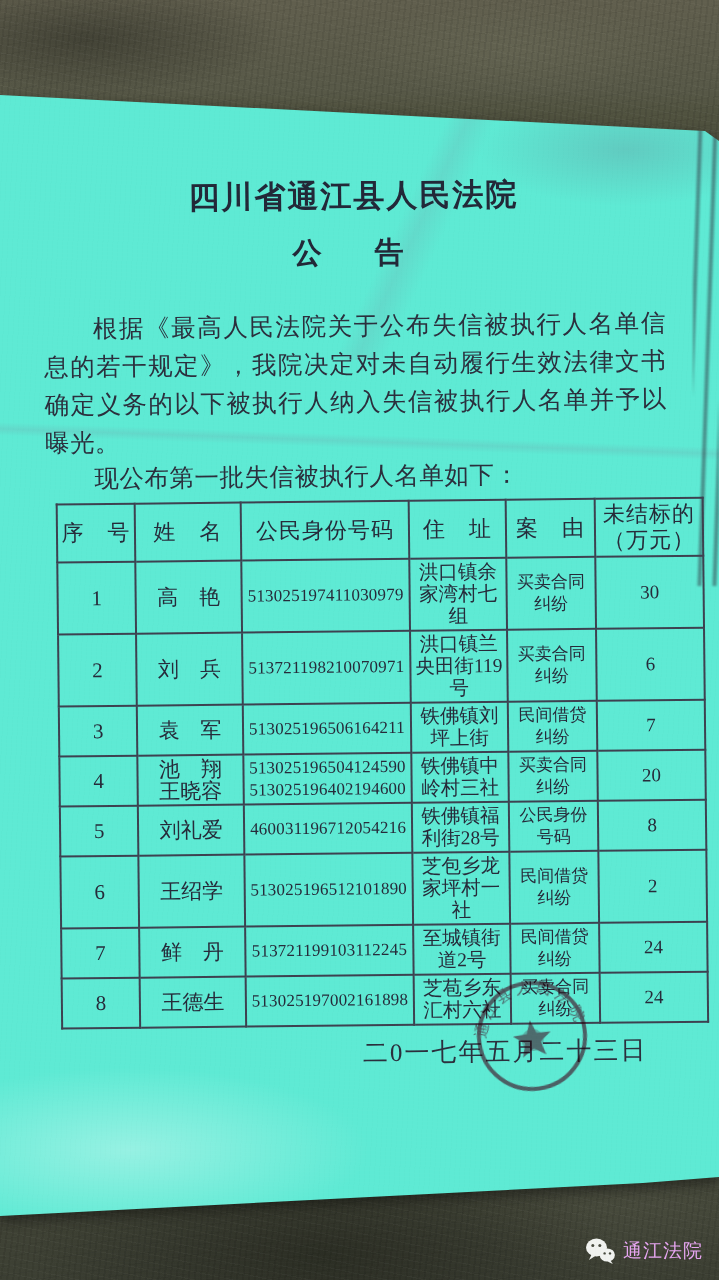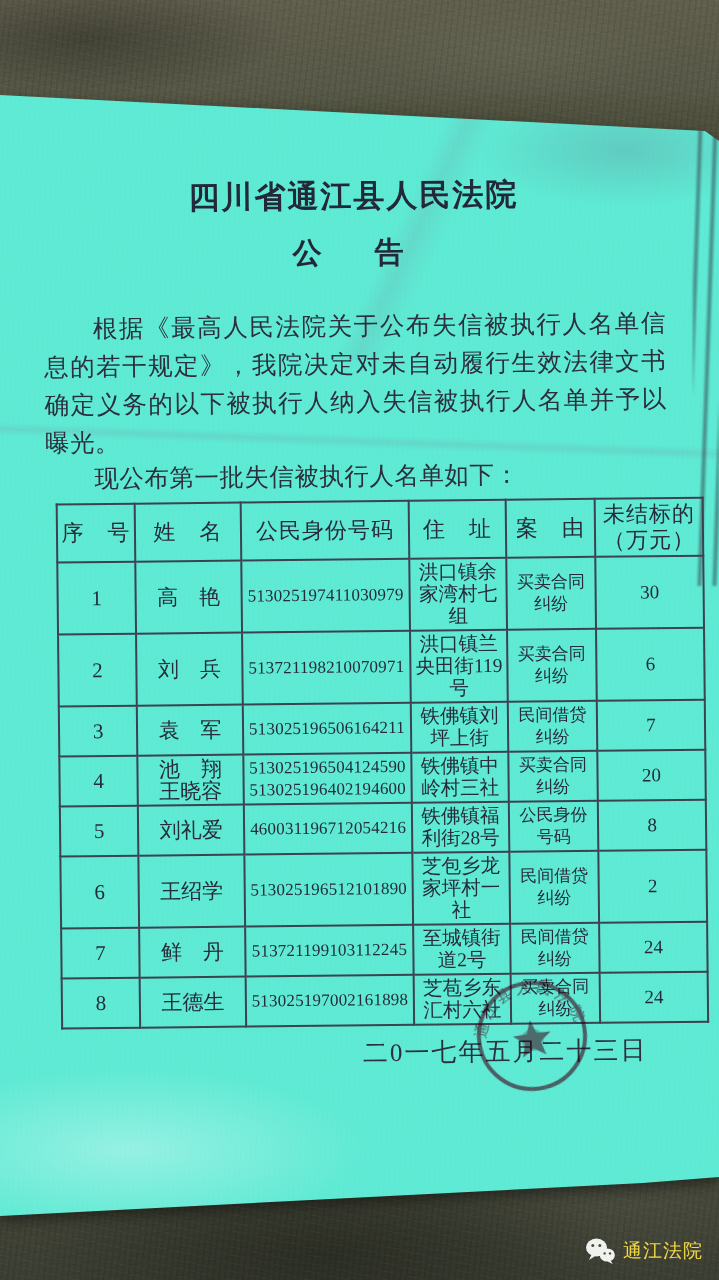--- a/index.html
+++ b/index.html
@@ -84,21 +84,21 @@
   
   .seal{
     position:absolute;left:472px;top:976px;width:120px;height:120px;
     mix-blend-mode:multiply;filter:blur(.4px);transform:rotate(-8deg);
   }
   
   .watermark{
     position:absolute;right:16px;bottom:16px;display:flex;align-items:center;gap:8px;
     font-family:"Liberation Sans","DejaVu Sans",sans-serif;
   }
-  .wm-label{font-size:19px;color:#fde047;letter-spacing:1px;opacity:.95;}
+  .wm-label{font-size:19px;color:#f0abfc;letter-spacing:1px;opacity:.95;}
   
   .scene::after{
     content:"";position:absolute;inset:0;pointer-events:none;opacity:.18;
     background:
       repeating-linear-gradient(3deg, rgba(255,255,255,.05) 0 1px, transparent 1px 4px),
       repeating-linear-gradient(93deg, rgba(30,30,40,.06) 0 1px, transparent 1px 5px);
   }
 </style>
 </head>
 <body>

